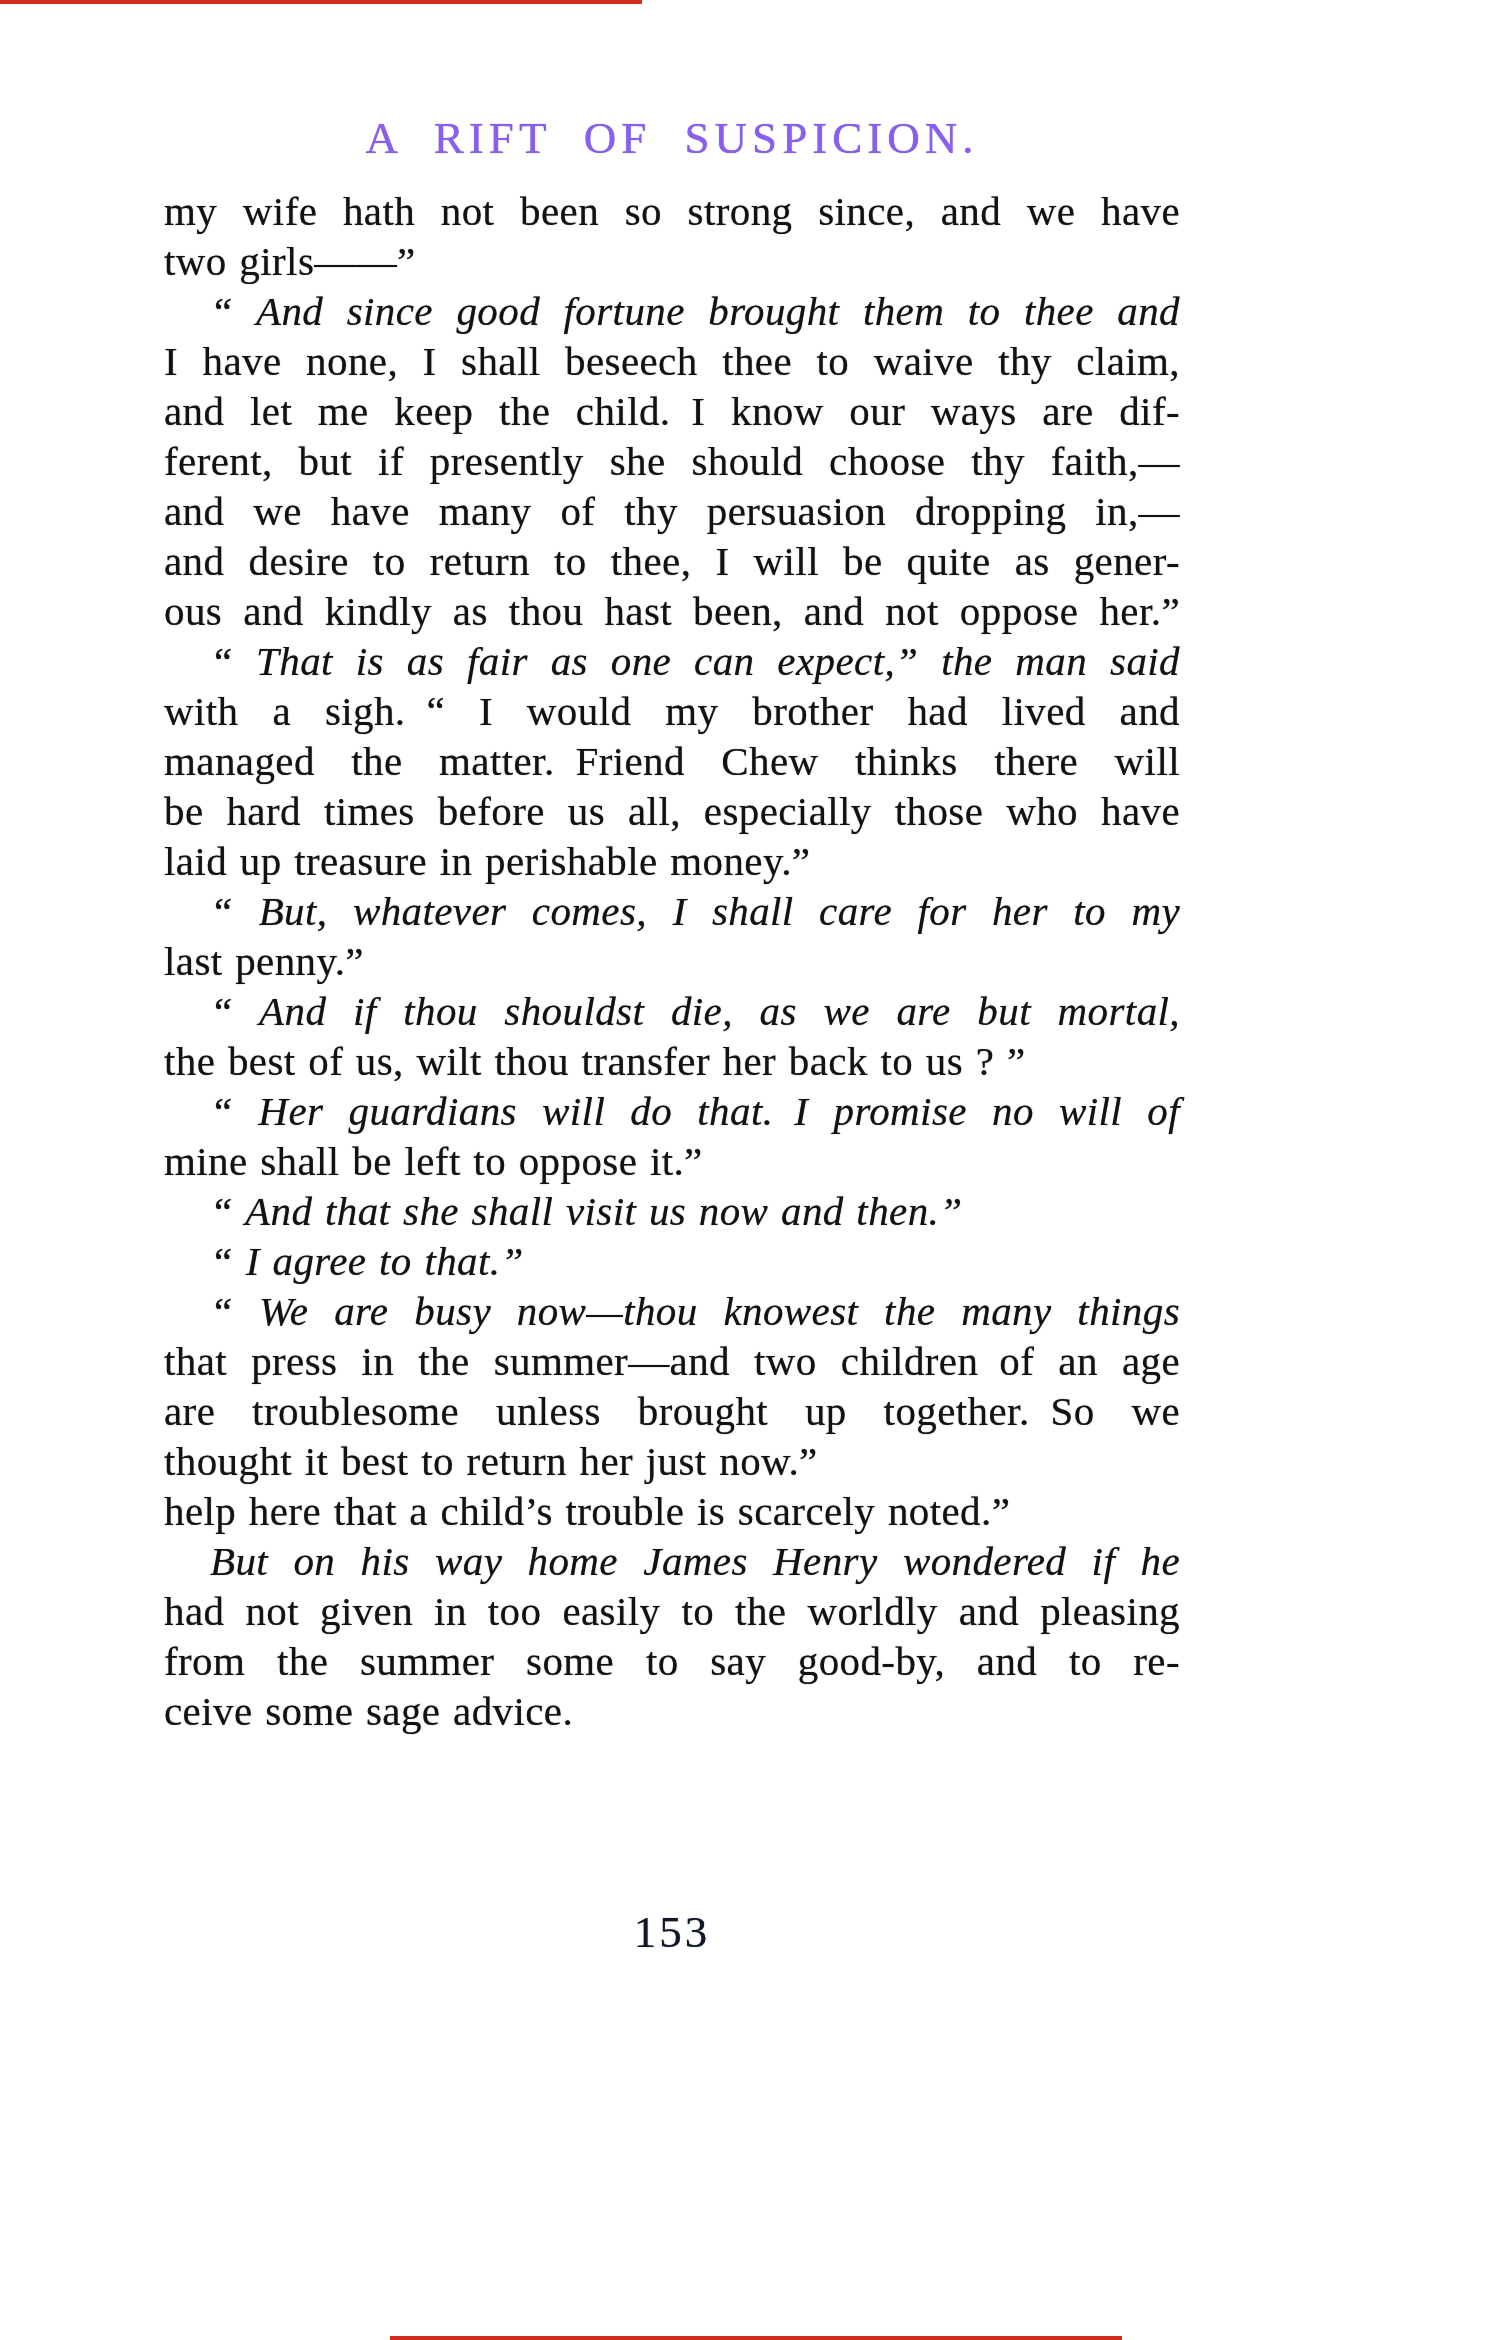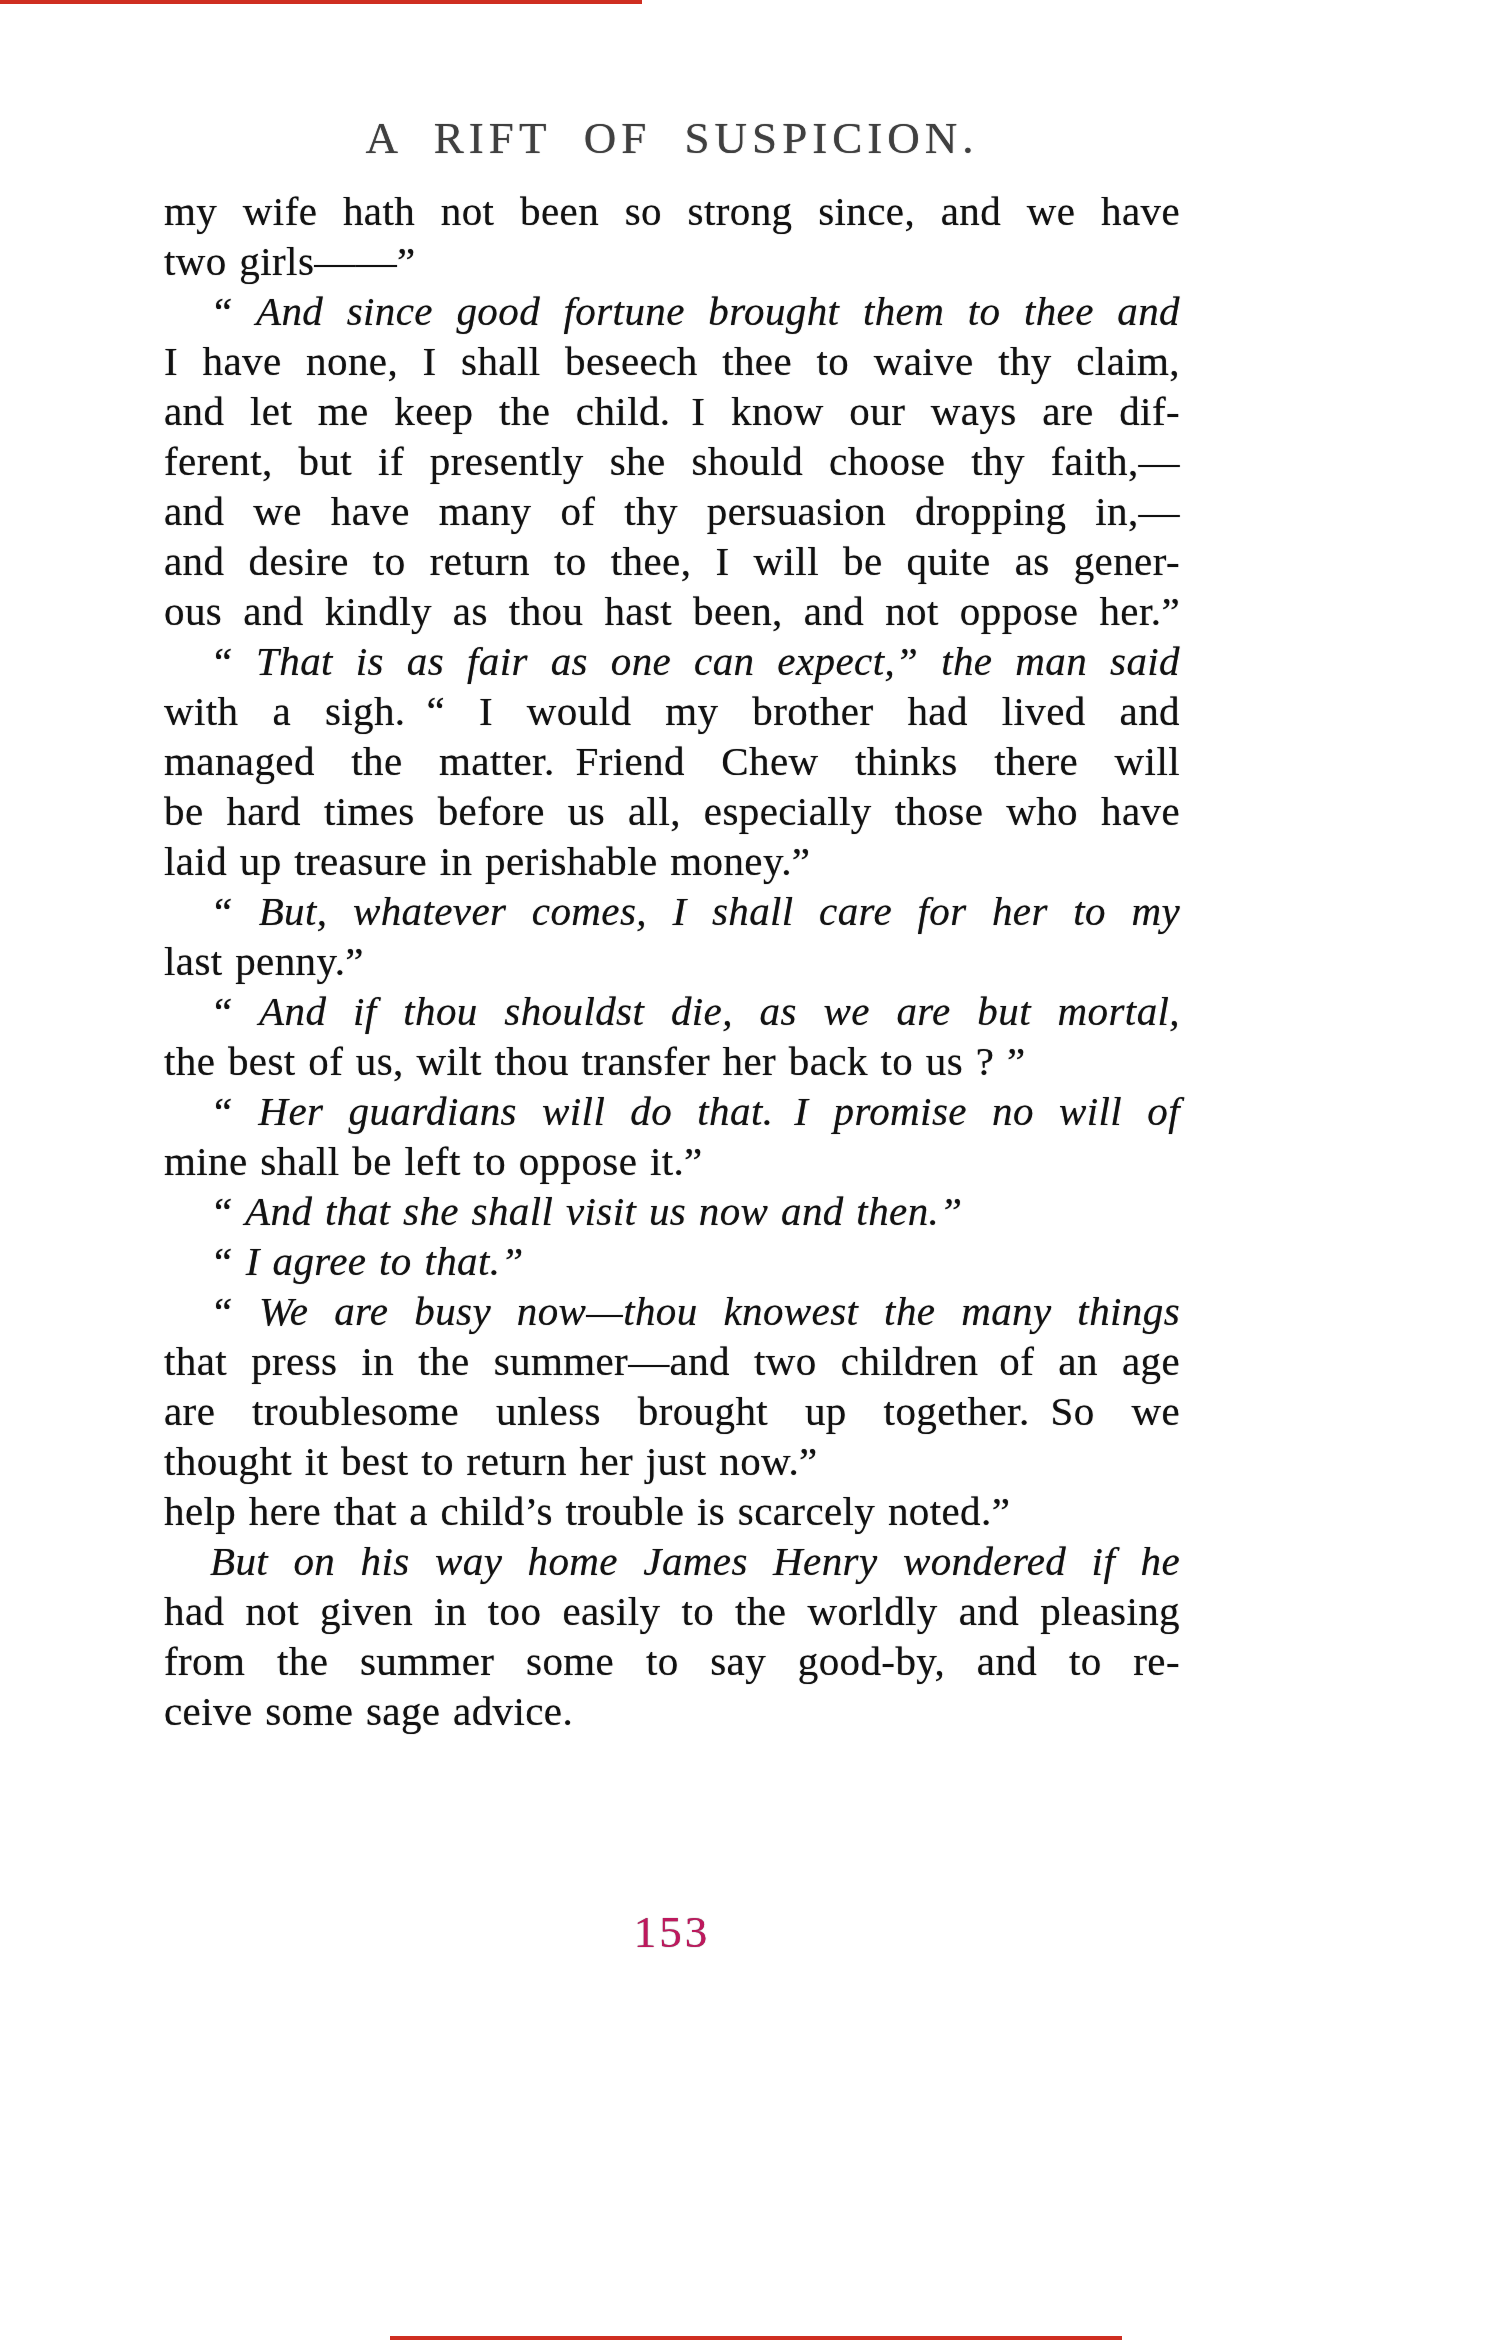--- a/index.html
+++ b/index.html
@@ -57,21 +57,21 @@
     height: 4px;
   }
   .scan-mark.top { left: 0; top: 0; width: 642px; }
   .scan-mark.bottom { left: 390px; top: 2336px; width: 732px; }
 </style>
 </head>
 <body style="background: rgb(255, 255, 255);">
 
 <div class="page">
   <div class="scan-mark top" style="background: rgb(207, 46, 33);"></div>
-  <div class="running-head ink" style="color: #404040;">A RIFT OF SUSPICION.</div>
+  <div class="running-head ink" style="color: #8b5cf6;">A RIFT OF SUSPICION.</div>
   <div class="body-lines ink" style="color: rgb(18, 18, 18);">
       <div class="line justify">my wife hath not been so strong since, and we have</div>
       <div class="line">two girls——”</div>
       <div class="line justify indent">“ And since good fortune brought them to thee and</div>
       <div class="line justify">I have none, I shall beseech thee to waive thy claim,</div>
       <div class="line justify">and let me keep the child. I know our ways are dif-</div>
       <div class="line justify">ferent, but if presently she should choose thy faith,—</div>
       <div class="line justify">and we have many of thy persuasion dropping in,—</div>
       <div class="line justify">and desire to return to thee, I will be quite as gener-</div>
       <div class="line justify">ous and kindly as thou hast been, and not oppose her.”</div>
@@ -91,15 +91,15 @@
       <div class="line justify indent">“ We are busy now—thou knowest the many things</div>
       <div class="line justify">that press in the summer—and two children of an age</div>
       <div class="line justify">are troublesome unless brought up together. So we</div>
       <div class="line">thought it best to return her just now.”</div>
       <div class="line">help here that a child’s trouble is scarcely noted.”</div>
       <div class="line justify indent">But on his way home James Henry wondered if he</div>
       <div class="line justify">had not given in too easily to the worldly and pleasing</div>
       <div class="line justify">from the summer some to say good-by, and to re-</div>
       <div class="line">ceive some sage advice.</div>
     </div>
-  <div class="page-number ink" style="color: #be185d;">153</div>
+  <div class="page-number ink" style="color: #0f172a;">153</div>
   <div class="scan-mark bottom" style="background: rgb(207, 46, 33);"></div>
 </div>
 
 </body></html>

